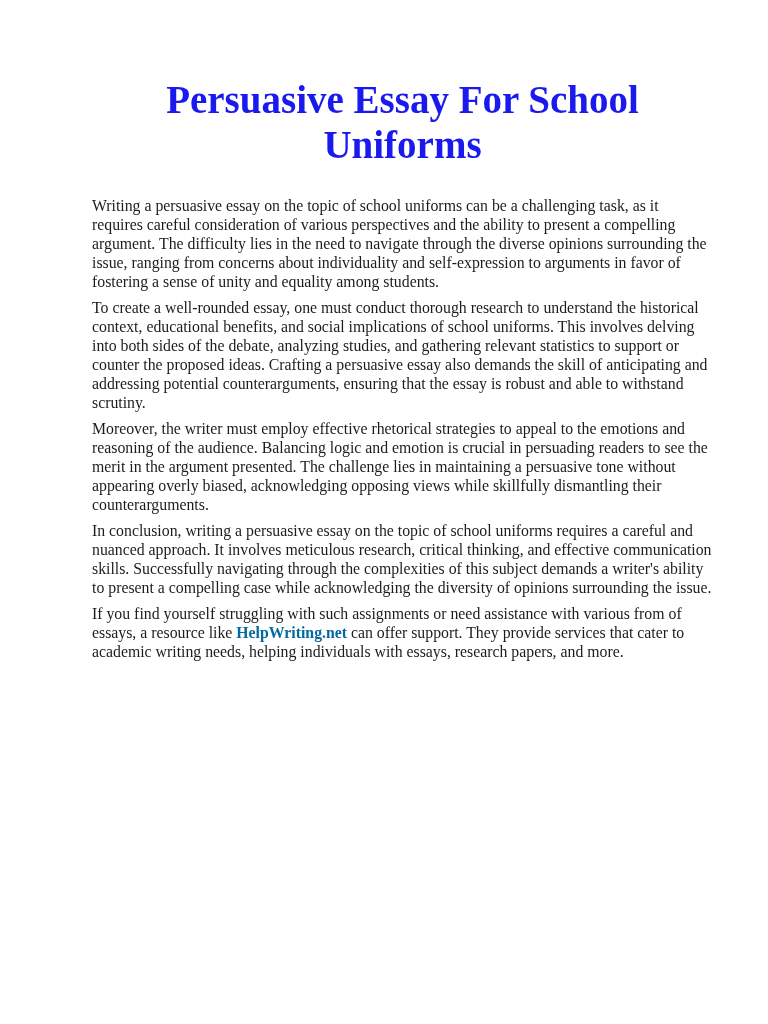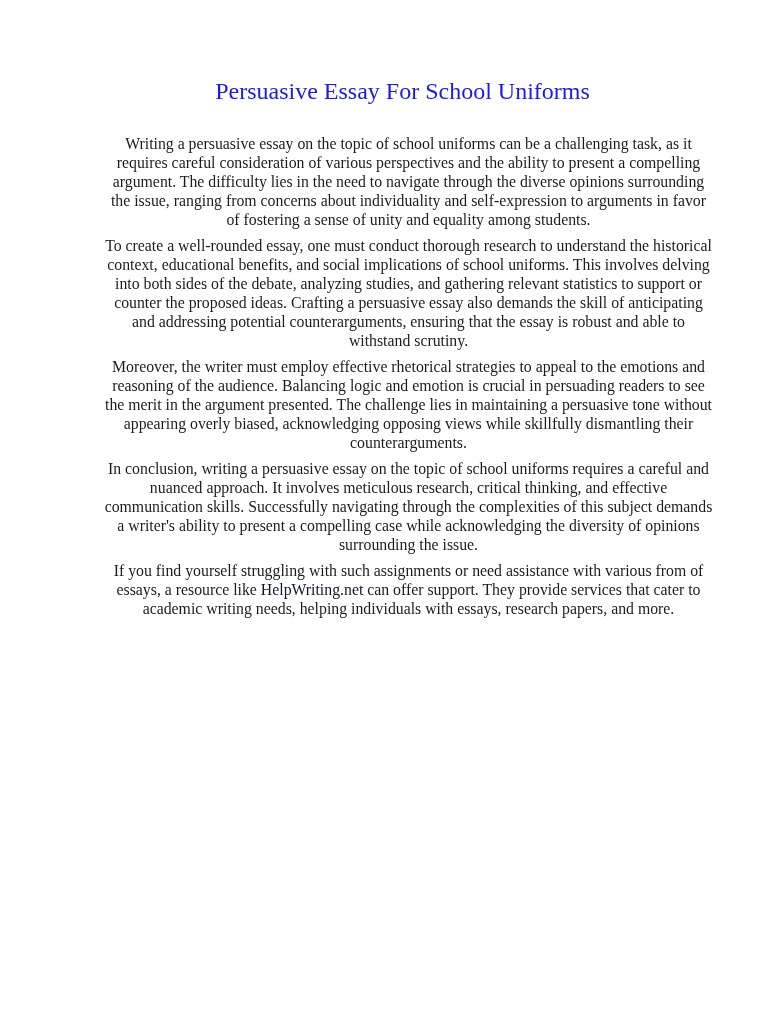--- a/index.html
+++ b/index.html
@@ -16,36 +16,36 @@
     padding-top: 78px;
     overflow: hidden;
     font-family: "Liberation Serif", serif;
   }
   .content {
     padding: 0 55px 0 92px;
   }
   .title {
     margin: 0 0 28px 0;
     text-align: center;
-    font-size: 24px;
+    font-size: 39px;
     line-height: 1.15;
-    font-weight: normal;
+    font-weight: bold;
     color: #1a1aee;
     font-family: "Liberation Serif", serif;
   }
   .content p {
-    margin: 0 0 7px 12px;
+    margin: 0 0 7px 0;
     font-size: 15.8px;
     line-height: 19px;
     color: #1c1c1c;
-    text-align: center;
+    text-align: left;
   }
   .link {
-    color: #0f172a;
-    font-weight: normal;
+    color: #0369a1;
+    font-weight: bold;
     text-decoration: none;
     cursor: pointer;
   }
 </style>
 </head>
 <body>
 
 <div class="page">
   <div class="content">
     <h1 class="title">Persuasive Essay For School Uniforms</h1>

